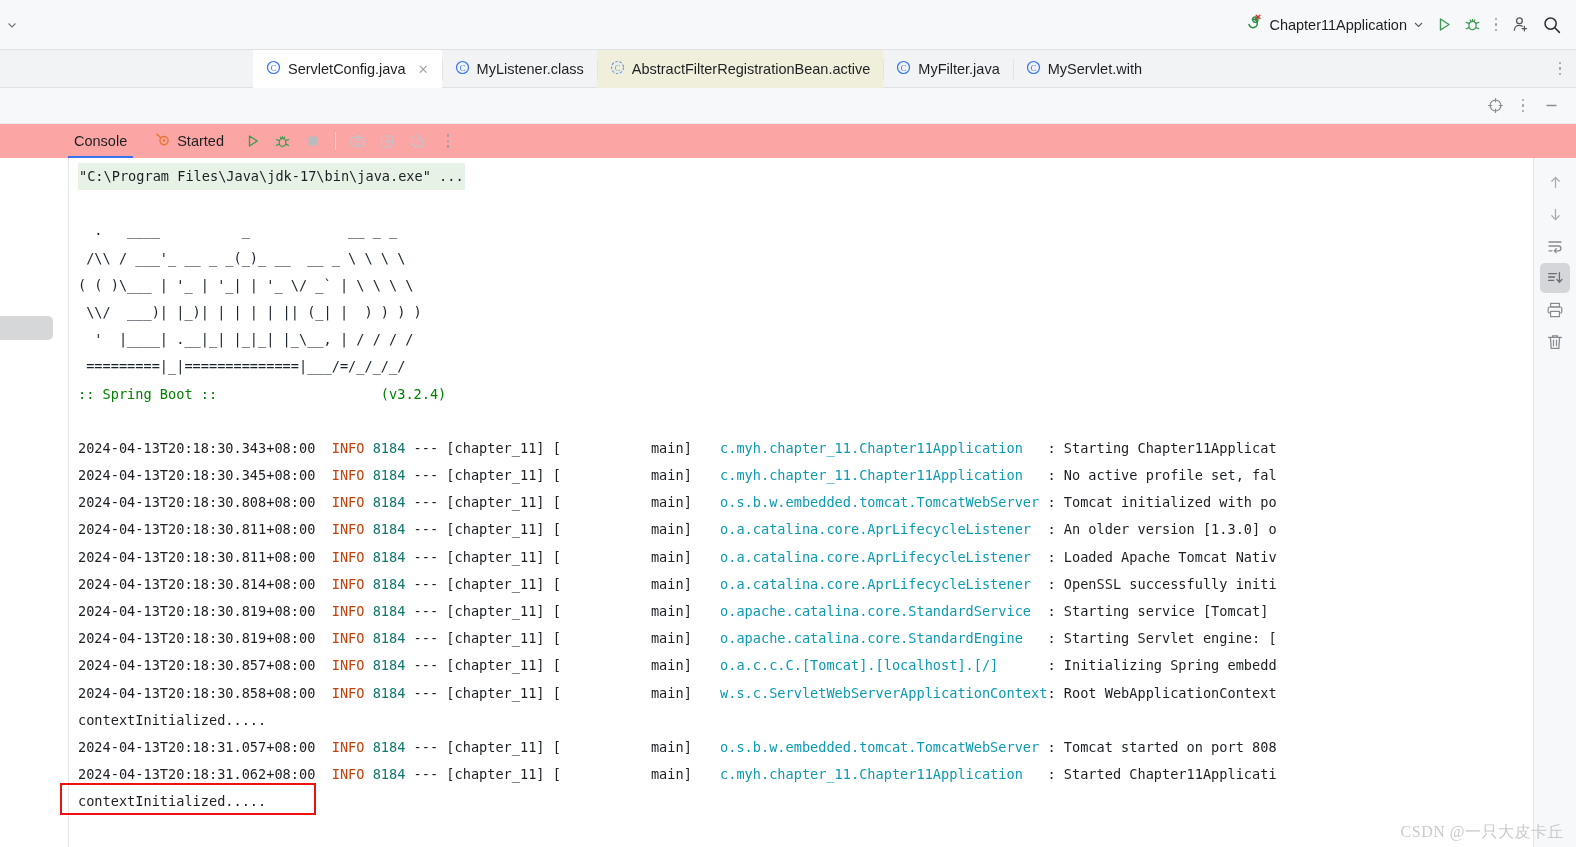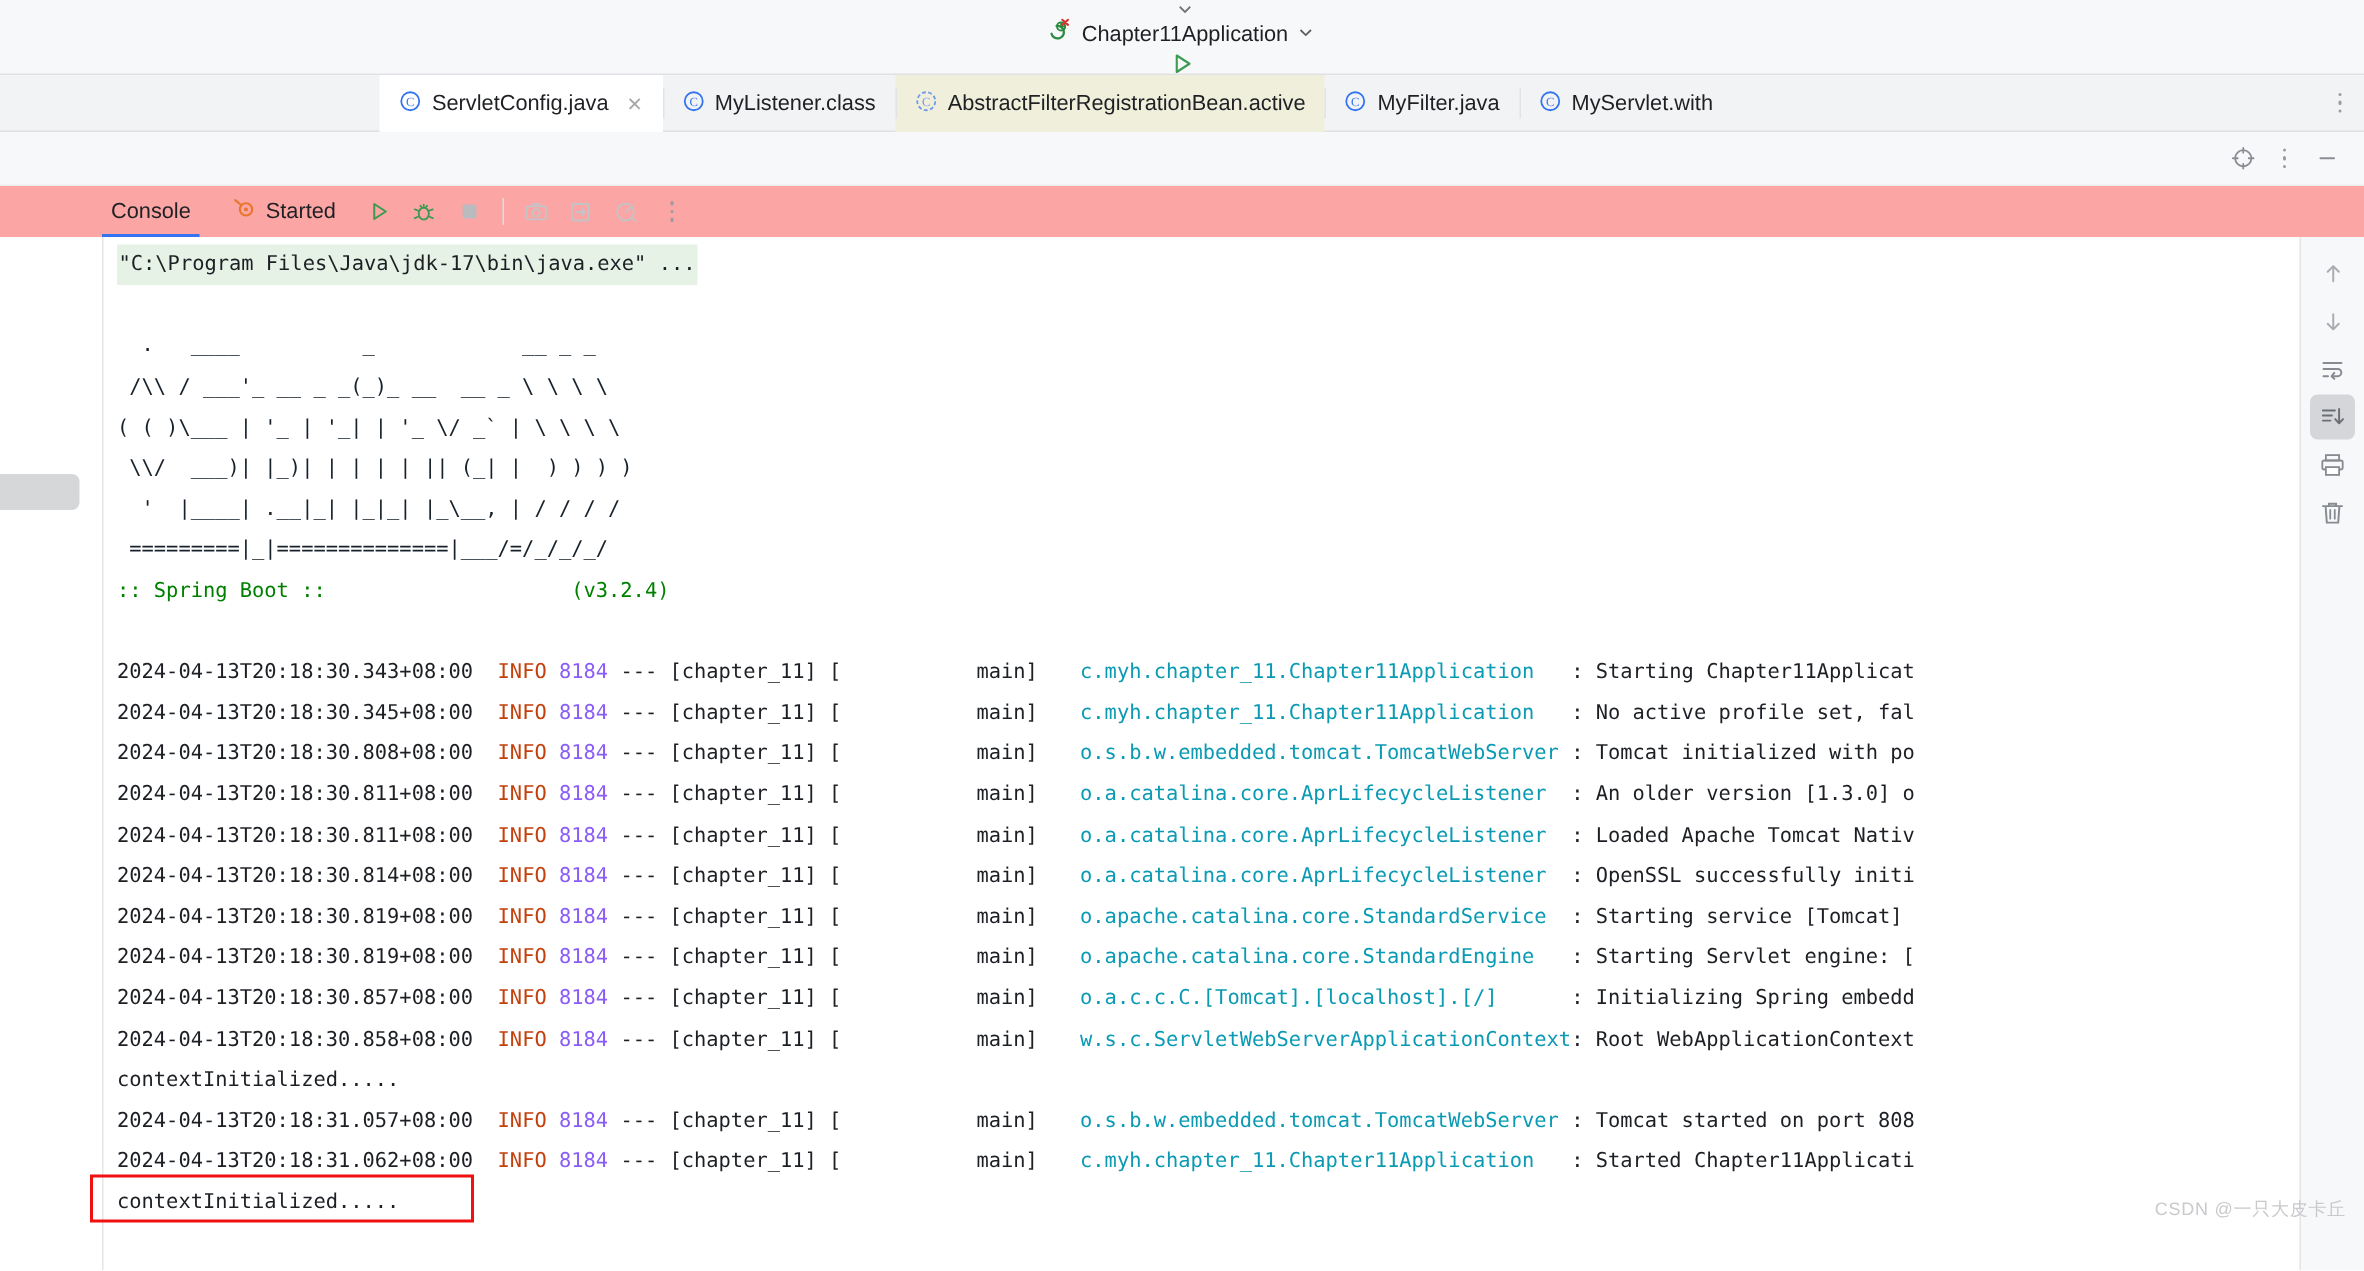--- a/index.html
+++ b/index.html
@@ -15,21 +15,21 @@
     position: relative;
     width: 1576px; height: 847px;
     background: #ffffff;
   }
 
   
   .topbar {
     position: absolute; left: 0; top: 0; width: 1576px; height: 50px;
     background: #f7f8fa;
     border-bottom: 1px solid #e0e1e4;
-    display: flex; align-items: center; flex-direction: column;
+    display: flex; align-items: center;
   }
   .topbar-left {
     width: 18px; margin-left: 3px;
     display: flex; align-items: center; justify-content: center;
     color: #6e6f72;
   }
   .topbar-spacer { flex: 1 1 auto; }
   .run-config {
     display: flex; align-items: center; gap: 6px;
     height: 28px; padding: 0 6px 0 4px; border-radius: 5px;
@@ -125,21 +125,21 @@
     font-family: "DejaVu Sans Mono", "Liberation Mono", monospace;
     font-size: 13.6px;
     line-height: 27.2px;
     white-space: pre;
     color: #1c1f24;
   }
   .cmdline { background: #e6f2e6; display: inline-block; padding: 0 1px; }
   .banner { color: #17212b; }
   .green { color: #008000; }
   .ilevel { color: #c2410c; }
-  .pid { color: #8b5cf6; }
+  .pid { color: #0f766e; }
   .logger { color: #0b9ab3; margin-left: 20px; }
   .plain { color: #1c1f24; }
   .line { display: block; height: 27.2px; }
   .line.blank { }
 
   .redbox {
     position: absolute;
     left: 60px; top: 783px; width: 256px; height: 32px;
     border: 2.5px solid #f01010;
     pointer-events: none;
@@ -164,23 +164,23 @@
   }
 
   
   .left-pill {
     position: absolute; left: 0; top: 316px; width: 53px; height: 24px;
     background: #d6d7d9; border-radius: 0 5px 5px 0;
   }
 
   
   .watermark {
-    position: absolute; right: 12px; bottom: 32px;
-    font-size: 12px; color: #c9cacd; letter-spacing: 0.5px;
-    font-family: Liberation Sans, sans-serif;
+    position: absolute; right: 12px; bottom: 4px;
+    font-size: 16px; color: #c9cacd; letter-spacing: 0.5px;
+    font-family: Liberation Serif, serif;
     user-select: none;
   }
   .tab-icon-c { display: block; }
 </style>
 </head>
 <body>
 
 <div id="app">
 
   <div class="topbar">

